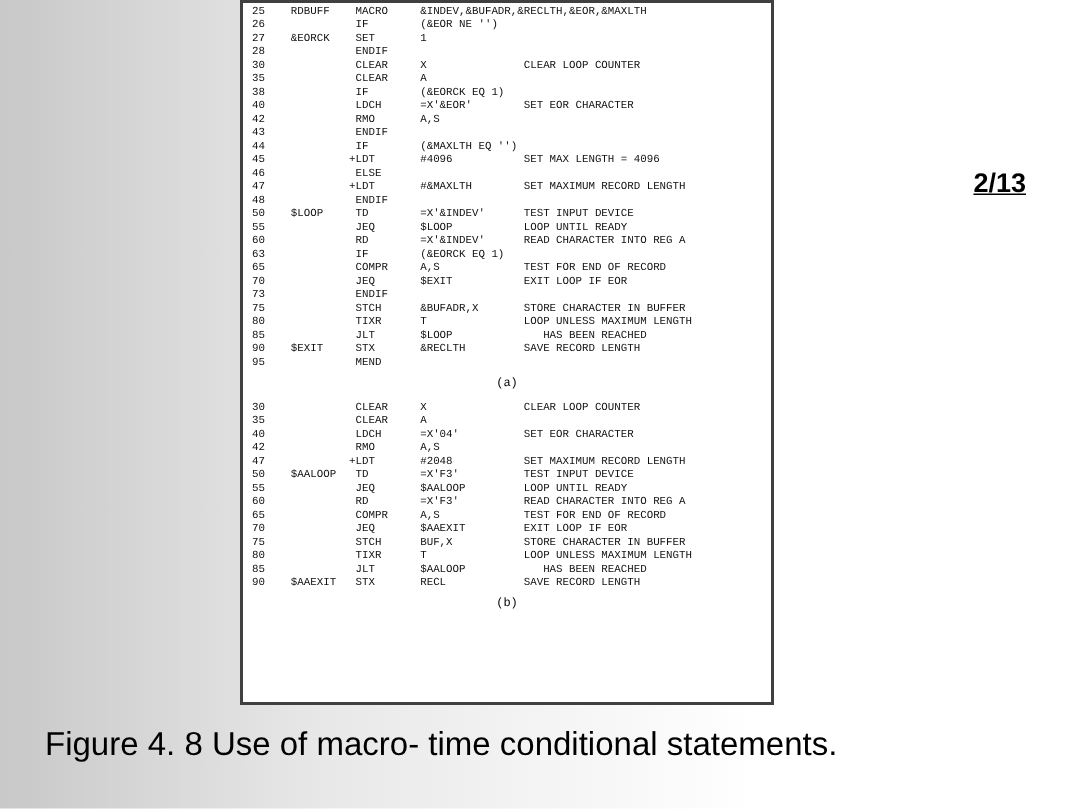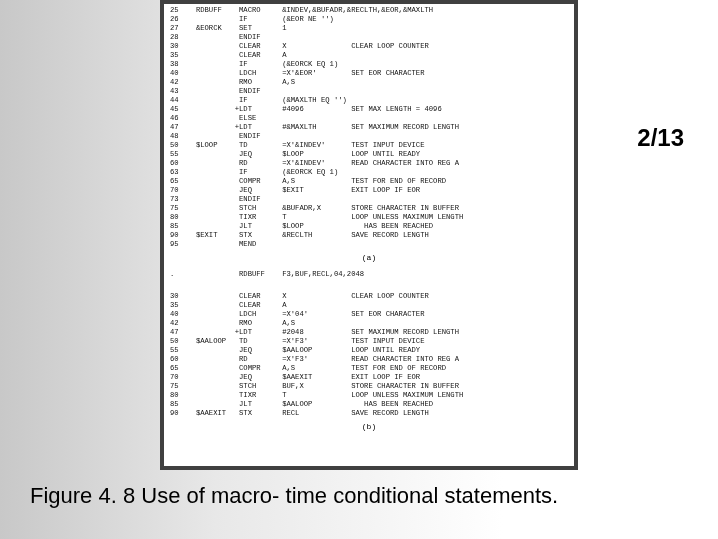--- a/index.html
+++ b/index.html
@@ -6,34 +6,35 @@
   body {
     width: 718px;
     height: 539px;
     background: linear-gradient(to right, #c8c8c8 0%, #e8e8e8 30%, #ffffff 70%);
     font-family: Verdana, Arial, sans-serif;
     position: relative;
     overflow: hidden;
   }
   .page-indicator {
     position: absolute;
-    top: 124px;
+    top: 112px;
     right: 34px;
     font-weight: bold;
-    font-size: 24px;
+    font-size: 18px;
     color: #000;
+    text-decoration: underline;
   }
   .figure-wrap {
     position: absolute;
     top: 0px;
     left: 160px;
-    width: 418px;
+    width: 356px;
     height: 470px;
     background: #fff;
-    border: 4px solid #404040;
+    border: 2px solid #404040;
     overflow: hidden;
   }
   .code-block {
     font-family: "Courier New", monospace;
     font-size: 7.2px;
     line-height: 1.25;
     white-space: pre;
     color: #111;
     padding: 2px 6px;
   }
@@ -78,23 +79,20 @@
 63              IF        (&amp;EORCK EQ 1)
 65              COMPR     A,S             TEST FOR END OF RECORD
 70              JEQ       $EXIT           EXIT LOOP IF EOR
 73              ENDIF
 75              STCH      &amp;BUFADR,X       STORE CHARACTER IN BUFFER
 80              TIXR      T               LOOP UNLESS MAXIMUM LENGTH
 85              JLT       $LOOP              HAS BEEN REACHED
 90    $EXIT     STX       &amp;RECLTH         SAVE RECORD LENGTH
 95              MEND</div>
   <div class="part-label">(a)</div>
-  <div class="code-block">.               RDBUFF    F3,BUF,RECL,04,2048
-
-</div>
   <div class="code-block">30              CLEAR     X               CLEAR LOOP COUNTER
 35              CLEAR     A
 40              LDCH      =X'04'          SET EOR CHARACTER
 42              RMO       A,S
 47             +LDT       #2048           SET MAXIMUM RECORD LENGTH
 50    $AALOOP   TD        =X'F3'          TEST INPUT DEVICE
 55              JEQ       $AALOOP         LOOP UNTIL READY
 60              RD        =X'F3'          READ CHARACTER INTO REG A
 65              COMPR     A,S             TEST FOR END OF RECORD
 70              JEQ       $AAEXIT         EXIT LOOP IF EOR

